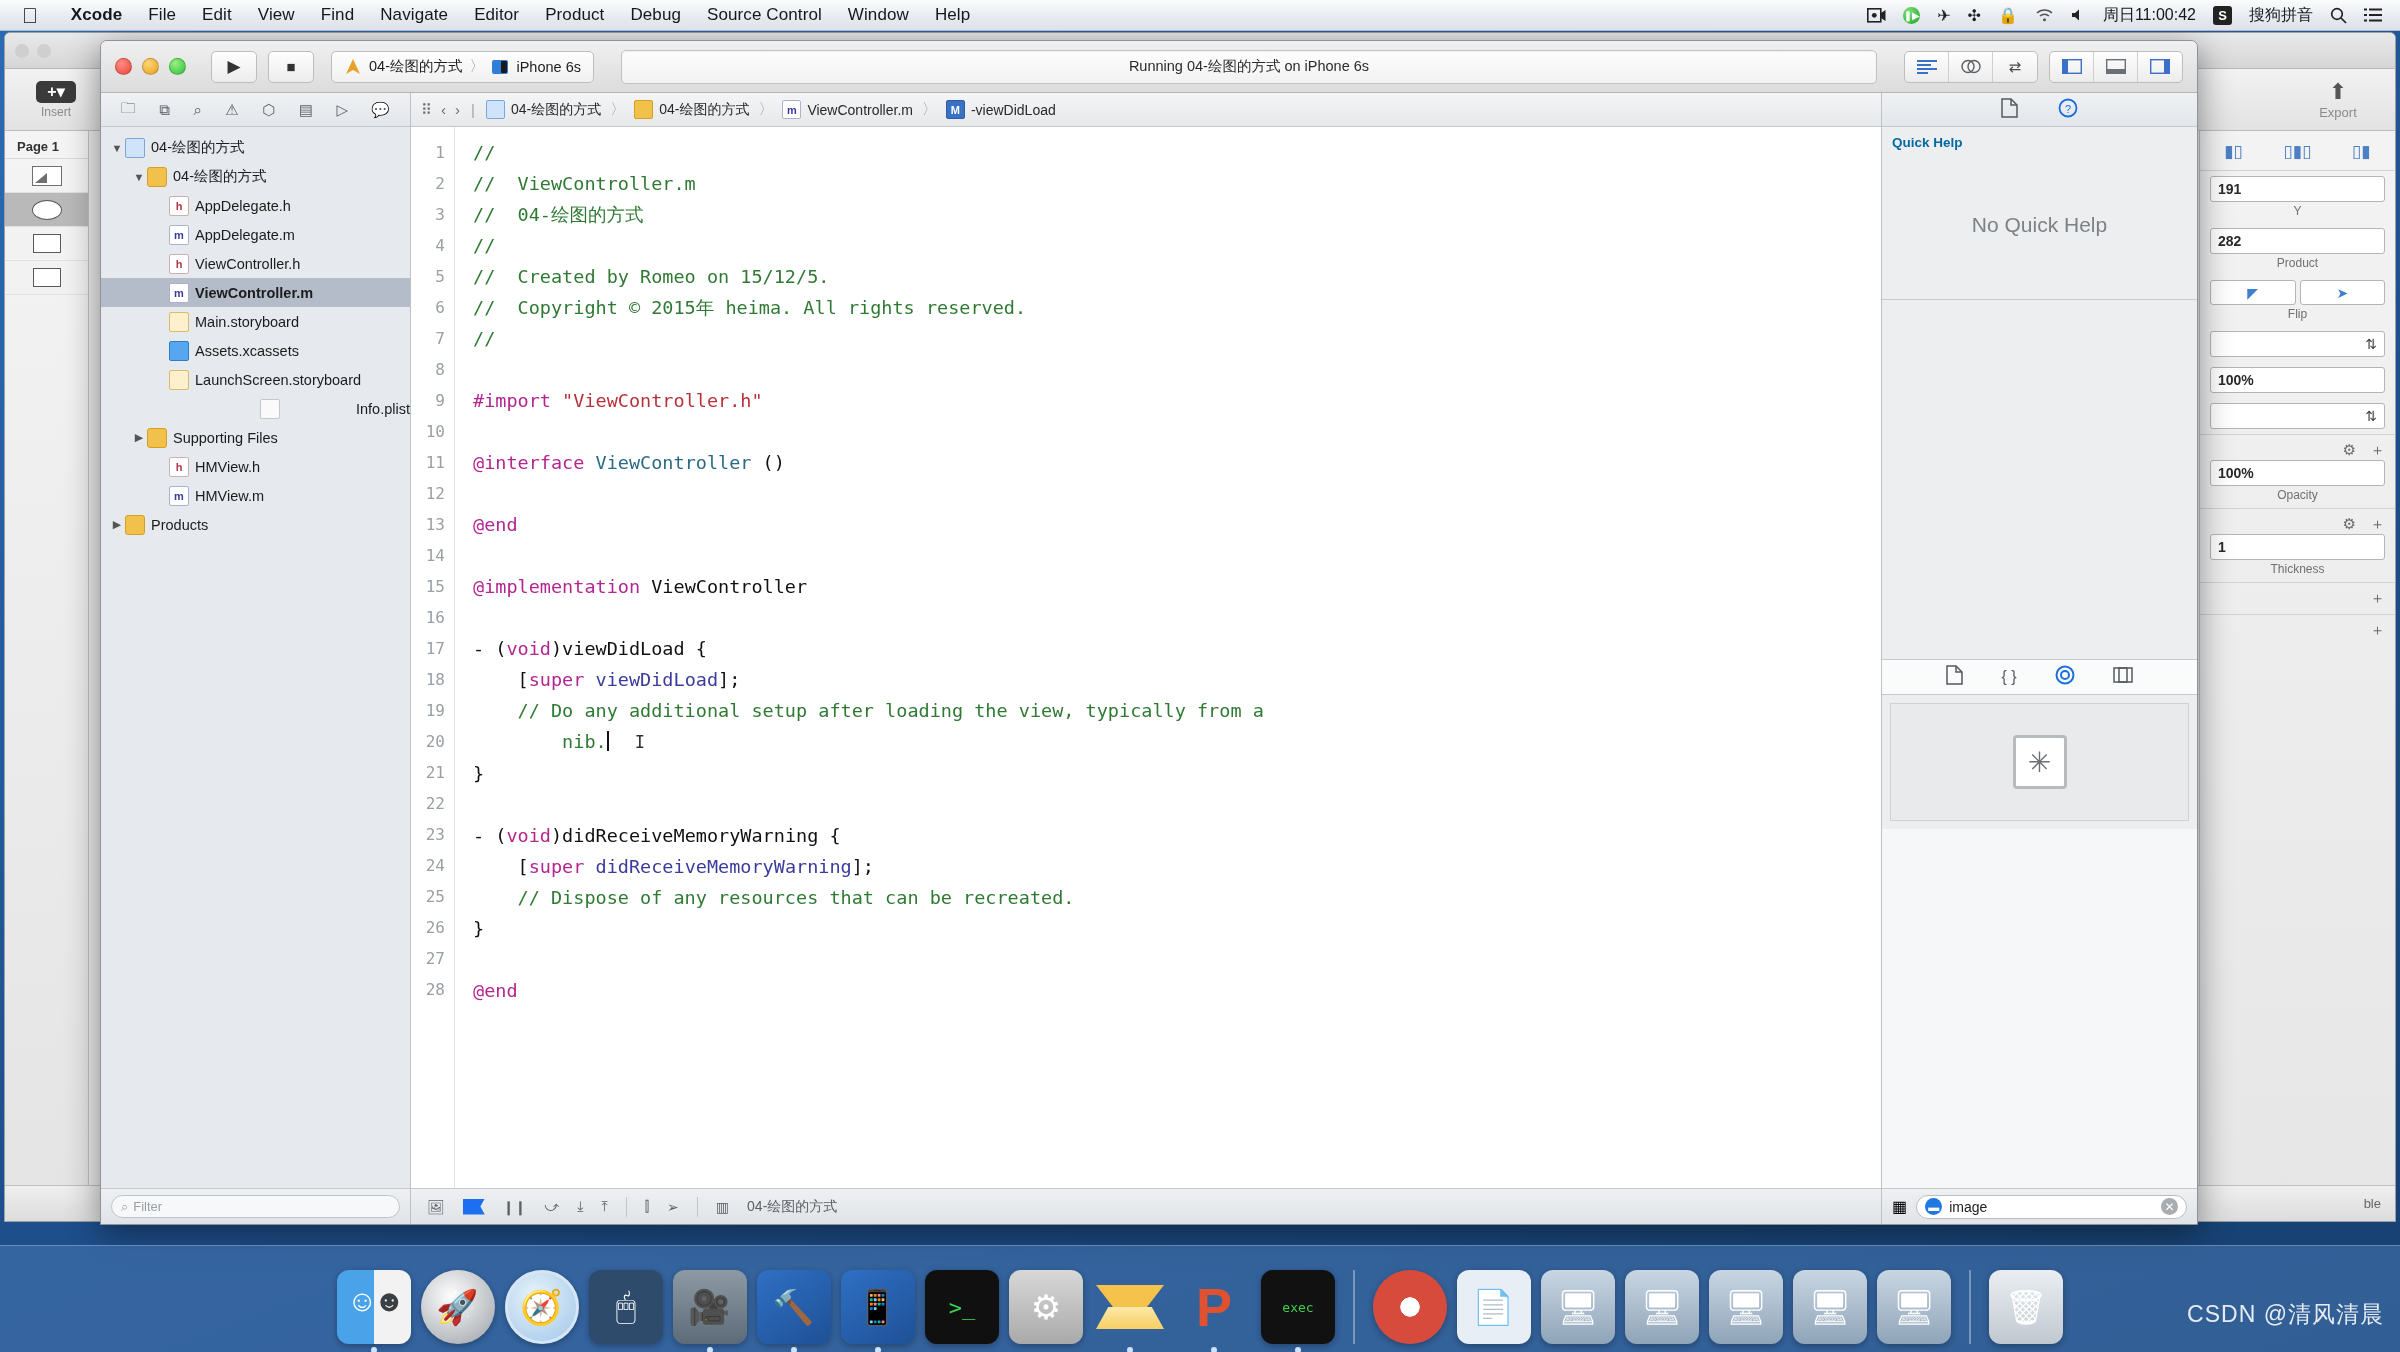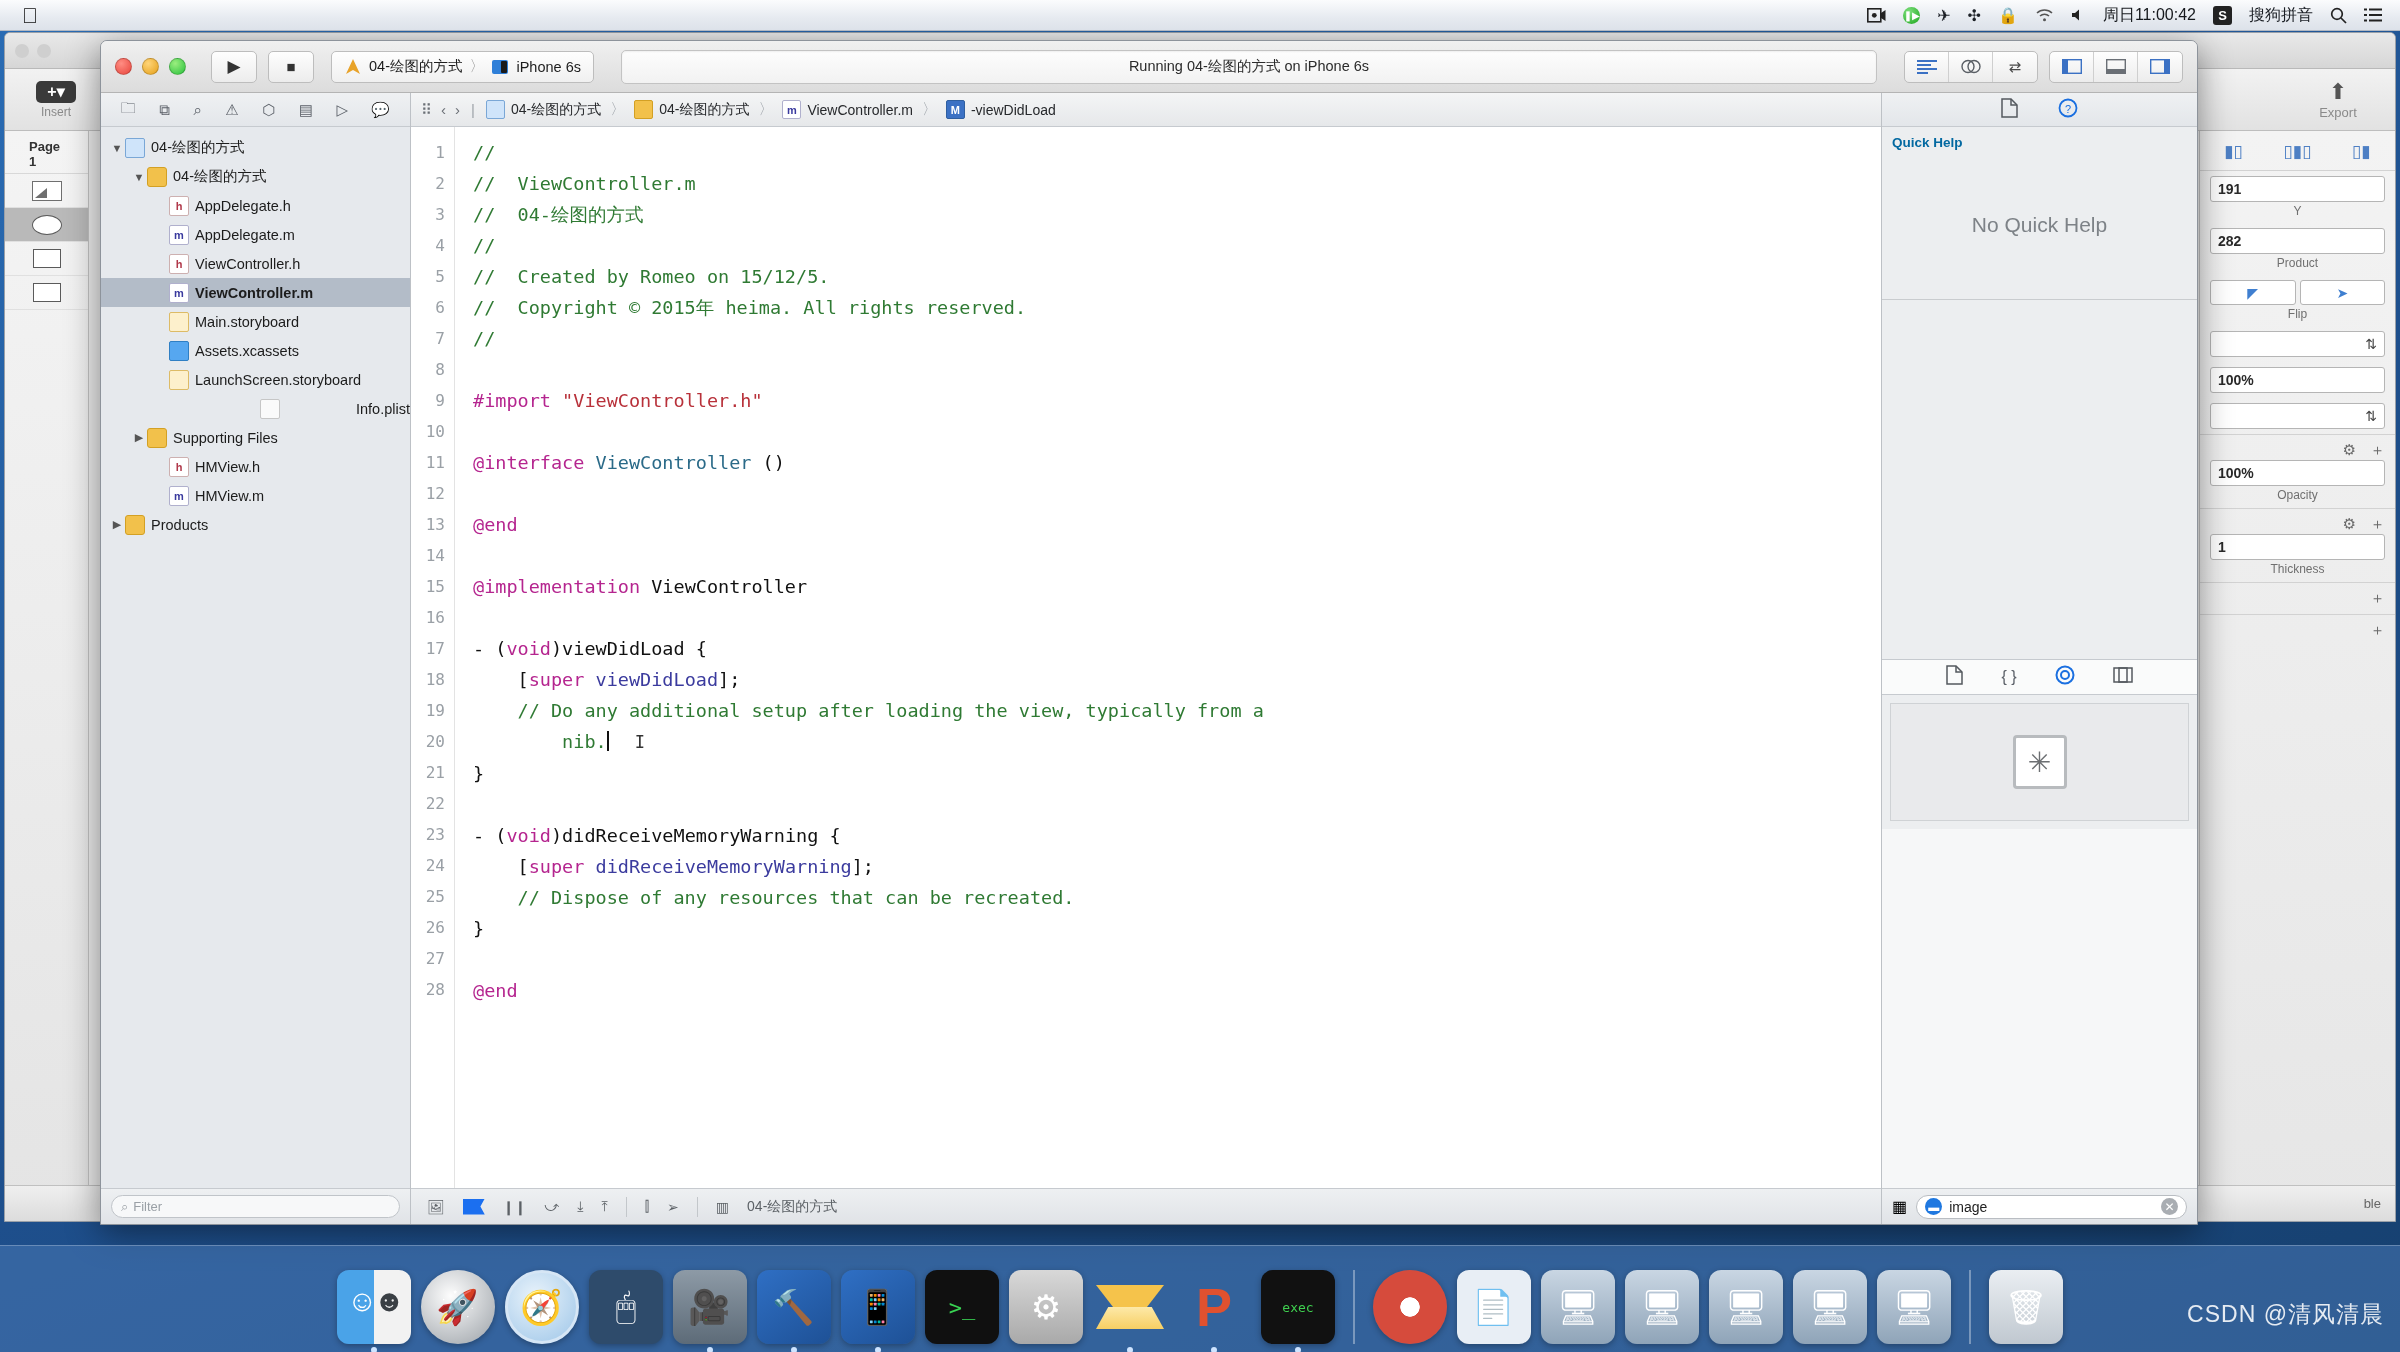--- a/index.html
+++ b/index.html
@@ -65,21 +65,21 @@
     display:flex;align-items:center;justify-content:center;font-size:16px;font-weight:bold;
   }
   .sk-insert .lbl { font-size:12px;color:#8a8a8a;margin-top:2px; }
   .sk-export { display:flex;flex-direction:column;align-items:center;width:86px;color:#8a8a8a;}
   .sk-export .gl { font-size:22px;color:#555; }
   #sketch-body { display:flex; height:calc(100% - 98px); }
   #sk-layers {
     width:84px; background:linear-gradient(#f4f4f4,#e4e4e4);
     border-right:1px solid #c3c3c3; padding-top:4px;
   }
-  #sk-layers .page { font-size:13px;font-weight:bold;color:#333;padding:4px 24px; border-bottom:1px solid #d8d8d8;}
+  #sk-layers .page { font-size:13px;font-weight:bold;color:#333;padding:4px 12px; border-bottom:1px solid #d8d8d8;}
   .sk-layer { height:34px;display:flex;align-items:center;justify-content:center;border-bottom:1px solid #e0e0e0; }
   .sk-layer.sel { background:#b9b9b9; }
   .sk-shape-img { width:30px;height:20px;border:1.5px solid #6f6f6f;background:#fff;position:relative;overflow:hidden;}
   .sk-shape-img:after{content:"";position:absolute;left:2px;bottom:2px;width:0;height:0;border-left:12px solid transparent;border-bottom:10px solid #6f6f6f;}
   .sk-shape-ellipse { width:30px;height:20px;border:1.5px solid #5a5a5a;border-radius:50%;background:#fff;}
   .sk-shape-rect { width:28px;height:19px;border:1.5px solid #5a5a5a;background:#fff;}
   #sk-canvas { flex:1; background:#ededed; position:relative; }
   #sk-canvas .art {
     position:absolute; left:1180px; top:190px; width:240px; height:430px;
     background:#7fd4cd;
@@ -726,20 +726,34 @@
           <span class="x-circ">✕</span>
         </div>
       </div>
     </div>
 
   </div>
 </div>
 
 <div id="menubar">
   <span class="apple"></span>
+  <div id="menu-items" style="display:flex;align-items:center;">
+      <span class="menu-item bold">Xcode</span>
+      <span class="menu-item">File</span>
+      <span class="menu-item">Edit</span>
+      <span class="menu-item">View</span>
+      <span class="menu-item">Find</span>
+      <span class="menu-item">Navigate</span>
+      <span class="menu-item">Editor</span>
+      <span class="menu-item">Product</span>
+      <span class="menu-item">Debug</span>
+      <span class="menu-item">Source Control</span>
+      <span class="menu-item">Window</span>
+      <span class="menu-item">Help</span>
+    </div>
   <div class="right">
     <span class="mi">
       <svg width="19" height="15" viewBox="0 0 19 15">
           <rect x="0.8" y="0.8" width="13" height="13" fill="none" stroke="#222" stroke-width="1.6"></rect>
           <path d="M14 5 L18.5 2 v11 L14 10z" fill="#222"></path>
           <circle cx="7.3" cy="7.3" r="2.4" fill="#222"></circle>
         </svg>
     </span>
     <span class="mi">
         <span class="green-dot">❚▶</span>

